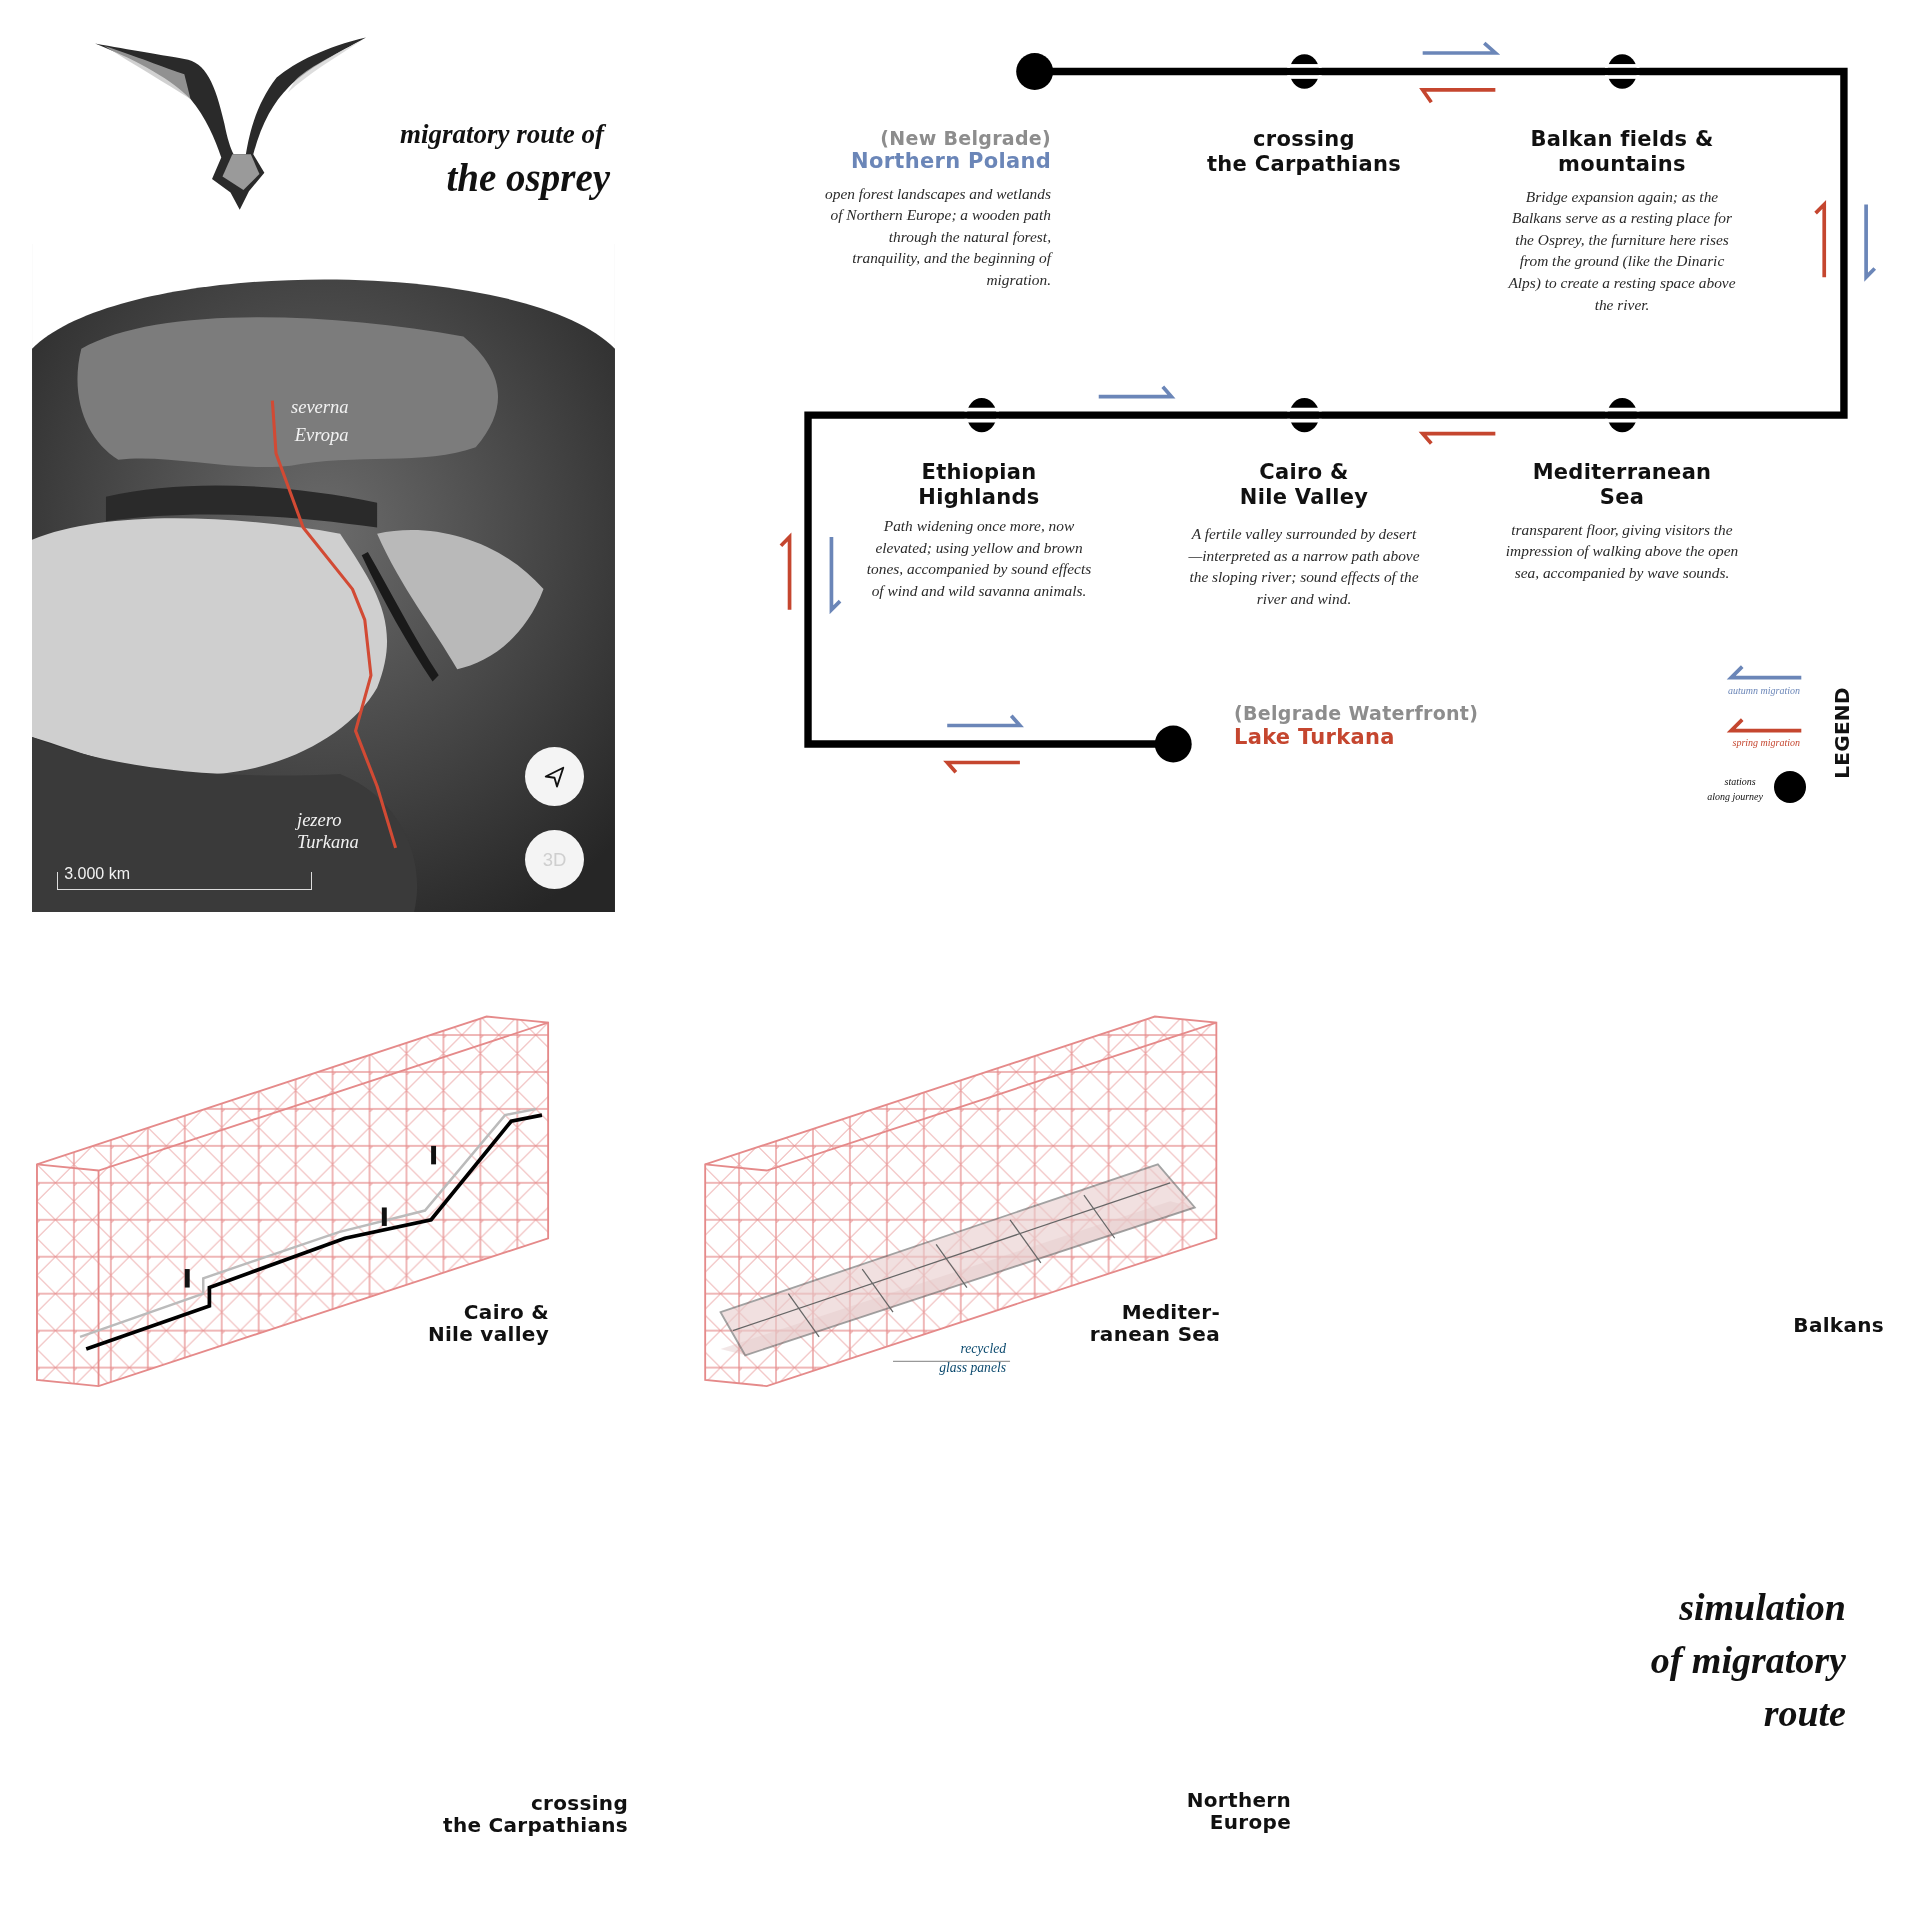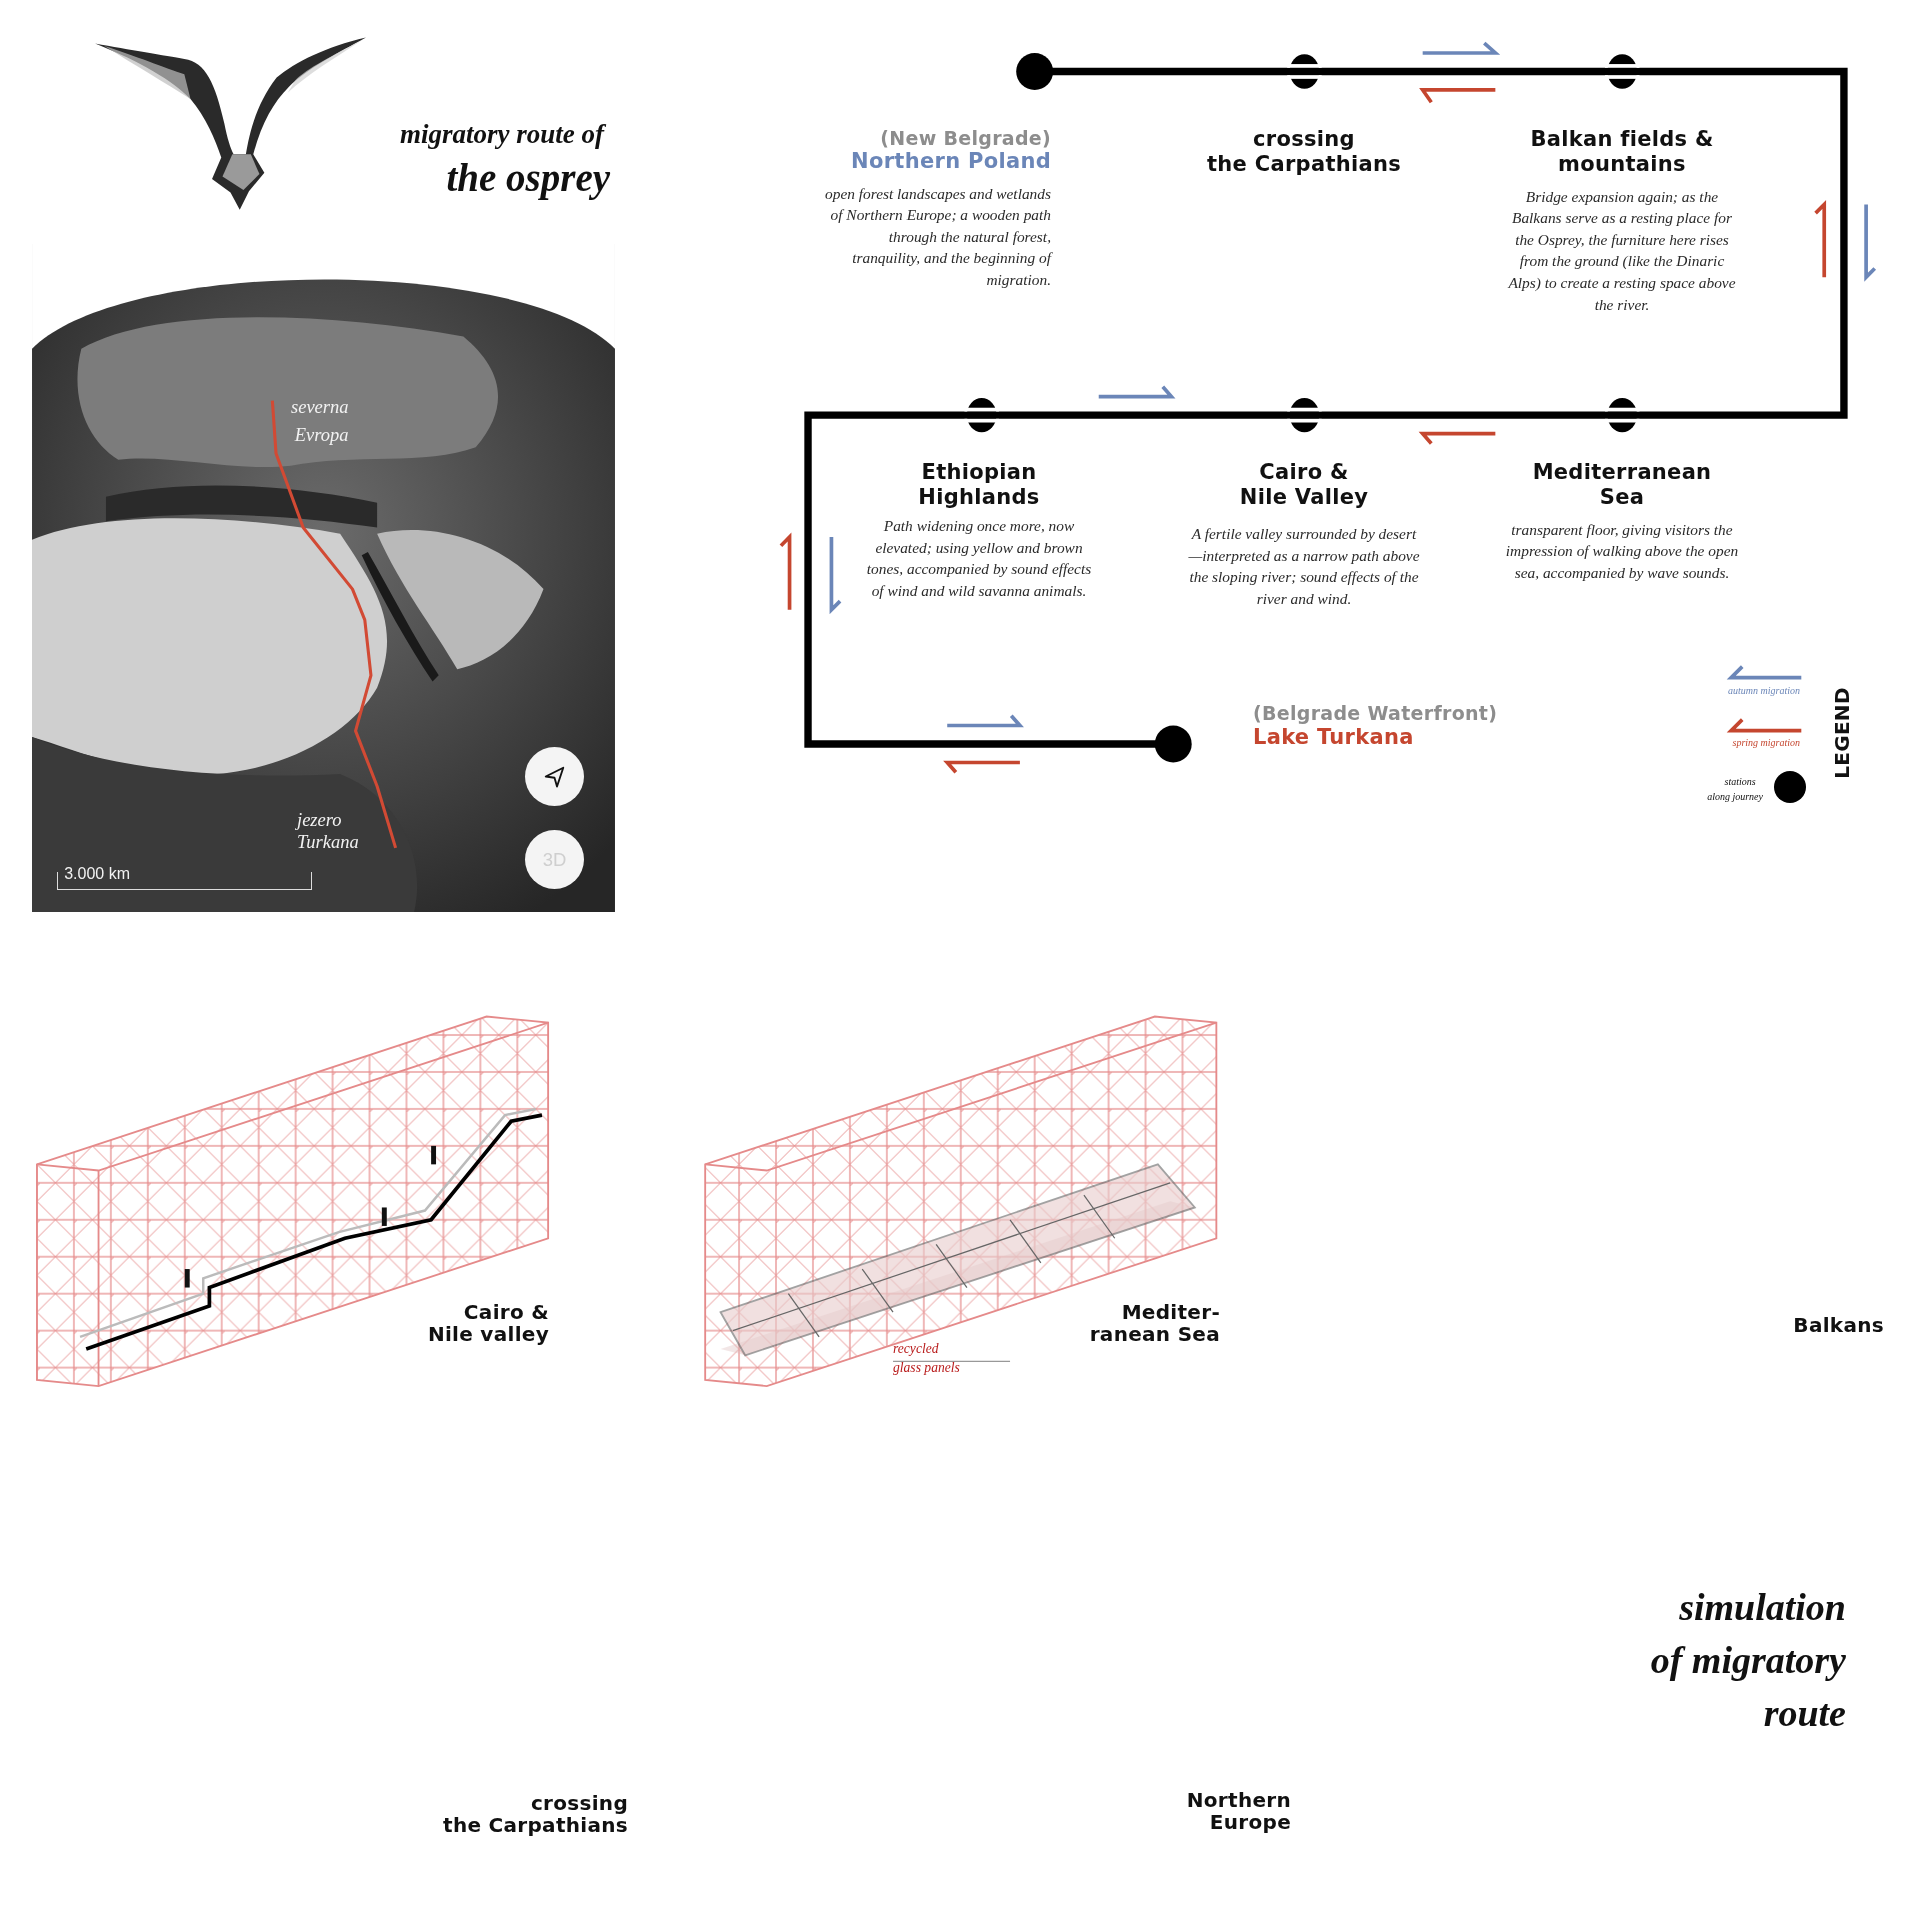--- a/index.html
+++ b/index.html
@@ -166,21 +166,21 @@
 </div>
 
 
 <div class="abs" style="left:856px;top:460px;width:246px;">
   <div class="heavy station-title">Ethiopian</div>
   <div class="heavy station-title">Highlands</div>
   <div class="serif-it station-desc" style="margin-top:5px;padding:0 5px;">Path widening once more, now elevated; using yellow and brown tones, accompanied by sound effects of wind and wild savanna animals.</div>
 </div>
 
 
-<div class="abs" style="left:1234px;top:702px;width:345px;margin-left:19px;">
+<div class="abs" style="left:1234px;top:702px;width:345px;">
   <div class="heavy sub-gray" style="font-size:19px;line-height:22px;">(Belgrade Waterfront)</div>
   <div class="heavy red" style="font-size:21px;line-height:26px;">Lake Turkana</div>
 </div>
 
 
 <div class="abs" style="left:1663px;top:659px;width:197px;height:148px;">
   <svg class="abs" width="80" height="25" style="left:62px;top:0;" viewBox="0 0 130 40">
     <path d="M124 30 L10 30 L28 12" fill="none" stroke="#6b86b8" stroke-width="6"></path>
   </svg>
   <div class="abs serif-it legend-text blue" style="left:0;top:26px;width:137px;">autumn migration</div>
@@ -265,21 +265,21 @@
 
 
 <div class="abs heavy sim-label" style="left:357px;top:1301px;width:192px;">
   <div>Cairo &amp;</div>
   <div>Nile valley</div>
 </div>
 <div class="abs heavy sim-label" style="left:1035px;top:1301px;width:185px;">
   <div>Mediter-</div>
   <div>ranean Sea</div>
 </div>
-<div class="abs serif-it" style="left:893px;top:1340px;width:113px;text-align:left;font-size:13.6px;line-height:18.5px;color:#b91c1c;">
+<div class="abs serif-it" style="left:893px;top:1340px;width:113px;text-align:right;font-size:13.6px;line-height:18.5px;color:#0c4a6e;">
   <div>recycled</div>
   <div>glass panels</div>
 </div>
 <div class="abs heavy sim-label" style="left:1712px;top:1314px;width:172px;">
   <div>Balkans</div>
 </div>
 <div class="abs heavy sim-label" style="left:394px;top:1792px;width:234px;">
   <div>crossing</div>
   <div>the Carpathians</div>
 </div>

